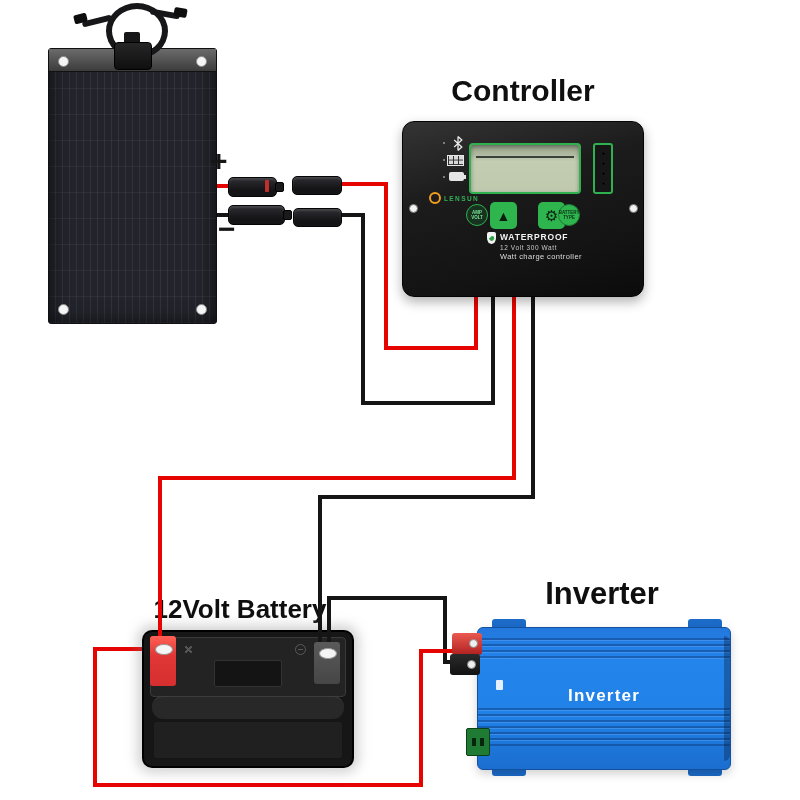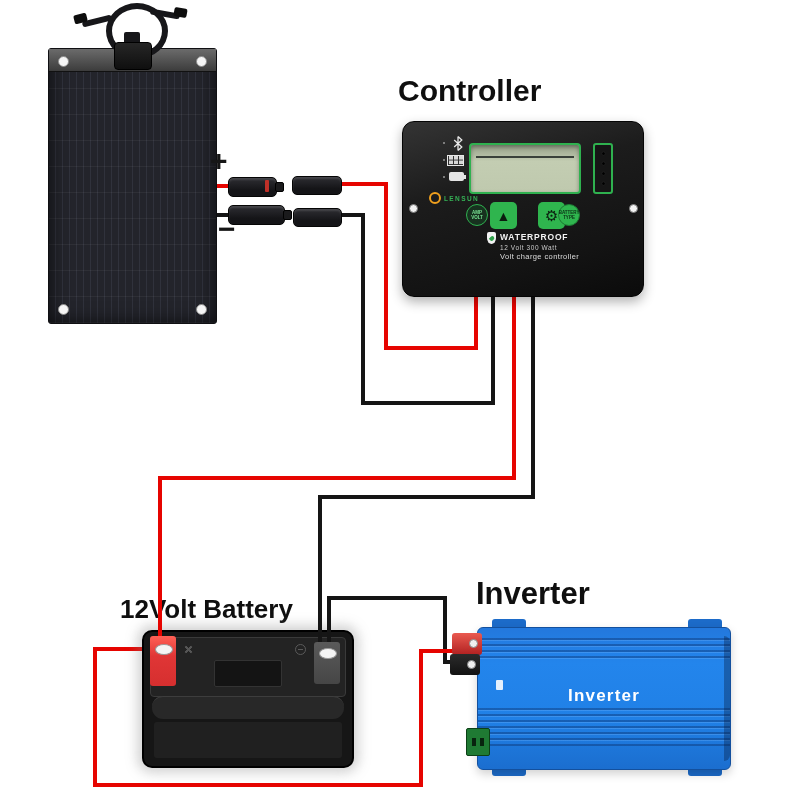--- a/index.html
+++ b/index.html
@@ -1,19 +1,19 @@
 <!DOCTYPE html>
 <html><head>
 <meta charset="utf-8">
 <style>
   html,body{margin:0;padding:0;background:#fff;}
   #canvas{position:relative;width:800px;height:800px;background:#ffffff;overflow:hidden;
           font-family:"Liberation Sans",sans-serif;}
   .abs{position:absolute;}
-  .title{color:#0f0f0f;font-weight:700;letter-spacing:0;}
+  .title{color:#0f0f0f;font-weight:700;text-align:center;letter-spacing:0;}
 
   
   .wire{position:absolute;z-index:2;}
   .wire.red{background:#e60400;}
   .wire.blk{background:#151515;}
   .wire.z4{z-index:4;}
 
   
   #solar-panel{left:48px;top:48px;width:167px;height:274px;z-index:3;
     background-color:#202126;
@@ -225,21 +225,21 @@
     <div id="btn-gear" class="btn-square abs">
       <span>⚙</span>
     </div>
     <div id="btn-batttype" class="btn-round abs">BATTERY TYPE</div>
 
     <div id="shield-icon" class="abs">
         <div id="shield-drop"></div>
       </div>
     <div id="txt-waterproof" class="abs">WATERPROOF</div>
     <div id="txt-rating" class="abs">12 Volt  300 Watt</div>
-    <div id="txt-subtitle" class="abs">Volt charge controller</div>
+    <div id="txt-subtitle" class="abs">Watt charge controller</div>
   </div>
 
   <div class="title abs" style="left:120px;top:594px;width:240px;font-size:26px;">12Volt Battery</div>
 
   <div id="battery-body" class="abs">
     <div id="battery-top-frame" class="abs"></div>
     <div id="battery-recess" class="abs"></div>
     <div id="battery-handle" class="abs"></div>
     <div id="battery-lower" class="abs"></div>
   </div>

